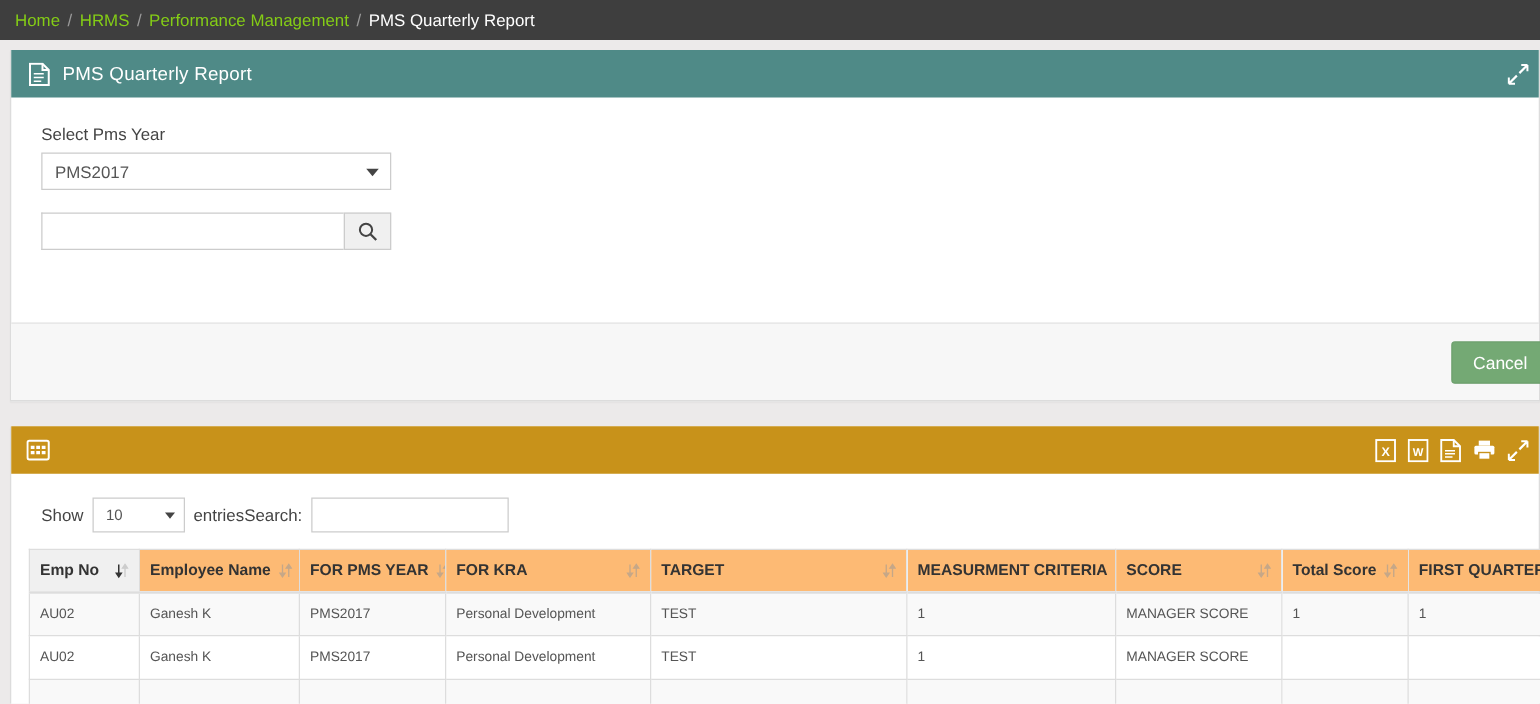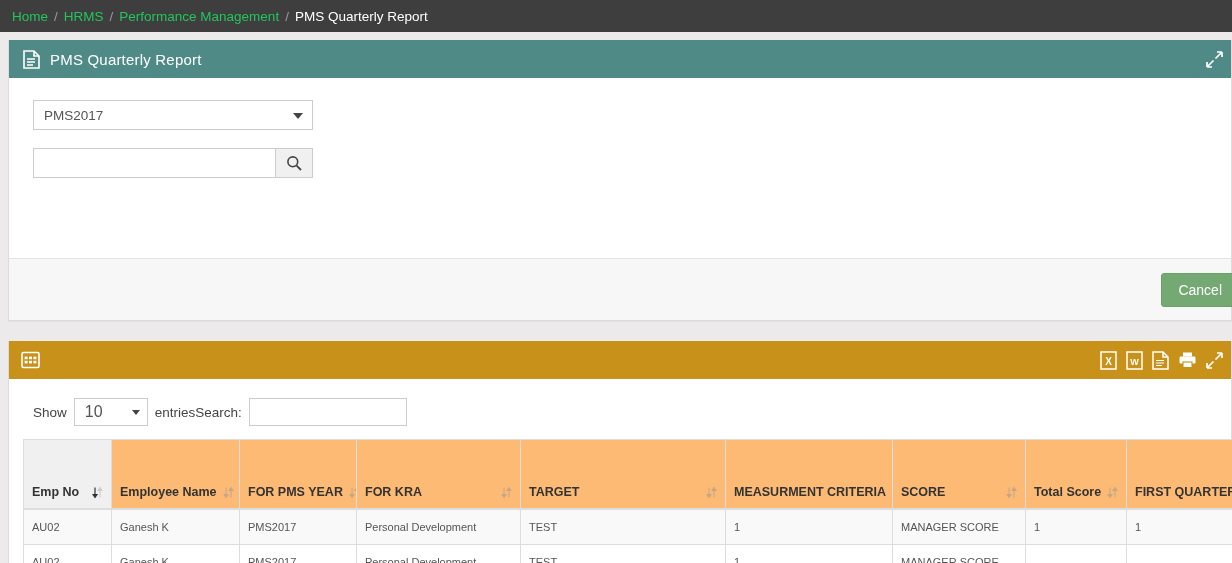--- a/index.html
+++ b/index.html
@@ -17,21 +17,21 @@
   .breadcrumb-bar {
     height: 32px;
     background: #3e3e3e;
     display: flex;
     align-items: center;
     padding: 0 0 0 12px;
     color: #cfcfcf;
     font-size: 13.5px;
     white-space: nowrap;
   }
-  .crumb { color: #22c55e; }
+  .crumb { color: #84cc16; }
   .crumb.active { color: #ffffff; }
   .crumb-sep { color: #9a9a9a; margin: 0 6px; }
 
   
   .page {
     padding: 8px 0 0 8px;
     background: #eceaea;
     height: 531px;
   }
 
@@ -152,21 +152,21 @@
     display: flex; align-items: center; gap: 7px;
     font-size: 13.5px; color: #444;
   }
   .len-select {
     position: relative;
     width: 74px; height: 28px;
     border: 1px solid #cccccc;
     background: #fff;
     display: flex; align-items: center;
     padding: 0 20px 0 10px;
-    font-size: 16px; color: #555;
+    font-size: 12px; color: #555;
   }
   .len-select .caret { border-top-width: 5px; border-left-width: 4px; border-right-width: 4px; right: 7px; }
   .filter-input {
     width: 158px; height: 28px;
     border: 1px solid #cccccc;
     background: #fff;
     outline: none;
     padding: 0 6px;
     font-size: 13px;
     font-family: "Liberation Sans", sans-serif;
@@ -190,21 +190,21 @@
     color: #333;
     text-align: left;
     padding: 9px 8px;
     height: 34px;
     position: relative;
     white-space: nowrap;
     overflow: hidden;
     cursor: pointer;
   }
   table.dt th.sorted { background: #f0f0f0; }
-  .th-inner { display: flex; align-items: flex-end; justify-content: space-between; gap: 6px; margin-top: 36px; }
+  .th-inner { display: flex; align-items: flex-end; justify-content: space-between; gap: 6px; }
   .sort-ic { flex: 0 0 auto; line-height: 0; opacity: .55; }
   th.sorted .sort-ic { opacity: 1; }
   table.dt td {
     border: 1px solid #dddddd;
     padding: 9px 8px;
     font-size: 11px;
     color: #555;
     height: 35px;
     white-space: nowrap;
     overflow: hidden;
@@ -245,20 +245,21 @@
           <svg width="17" height="17" viewBox="0 0 17 17">
             <path d="M16 1L9.5 7.5M16 1v5M16 1h-5" stroke="#ffffff" stroke-width="1.7" fill="none"></path>
             <path d="M1 16l6.5-6.5M1 16v-5M1 16h5" stroke="#ffffff" stroke-width="1.7" fill="none"></path>
           </svg>
         </span>
       </div>
     </div>
 
     <div class="form-body">
 
+      <div class="field-label">Select Pms Year</div>
       <div class="select-box">
         <span>PMS2017</span>
         <span class="caret"></span>
       </div>
 
       <div class="input-group">
         <input type="text" placeholder="" style="">
         <div class="btn-search">
           <span class="ic">
             <svg width="16" height="16" viewBox="0 0 16 16">

